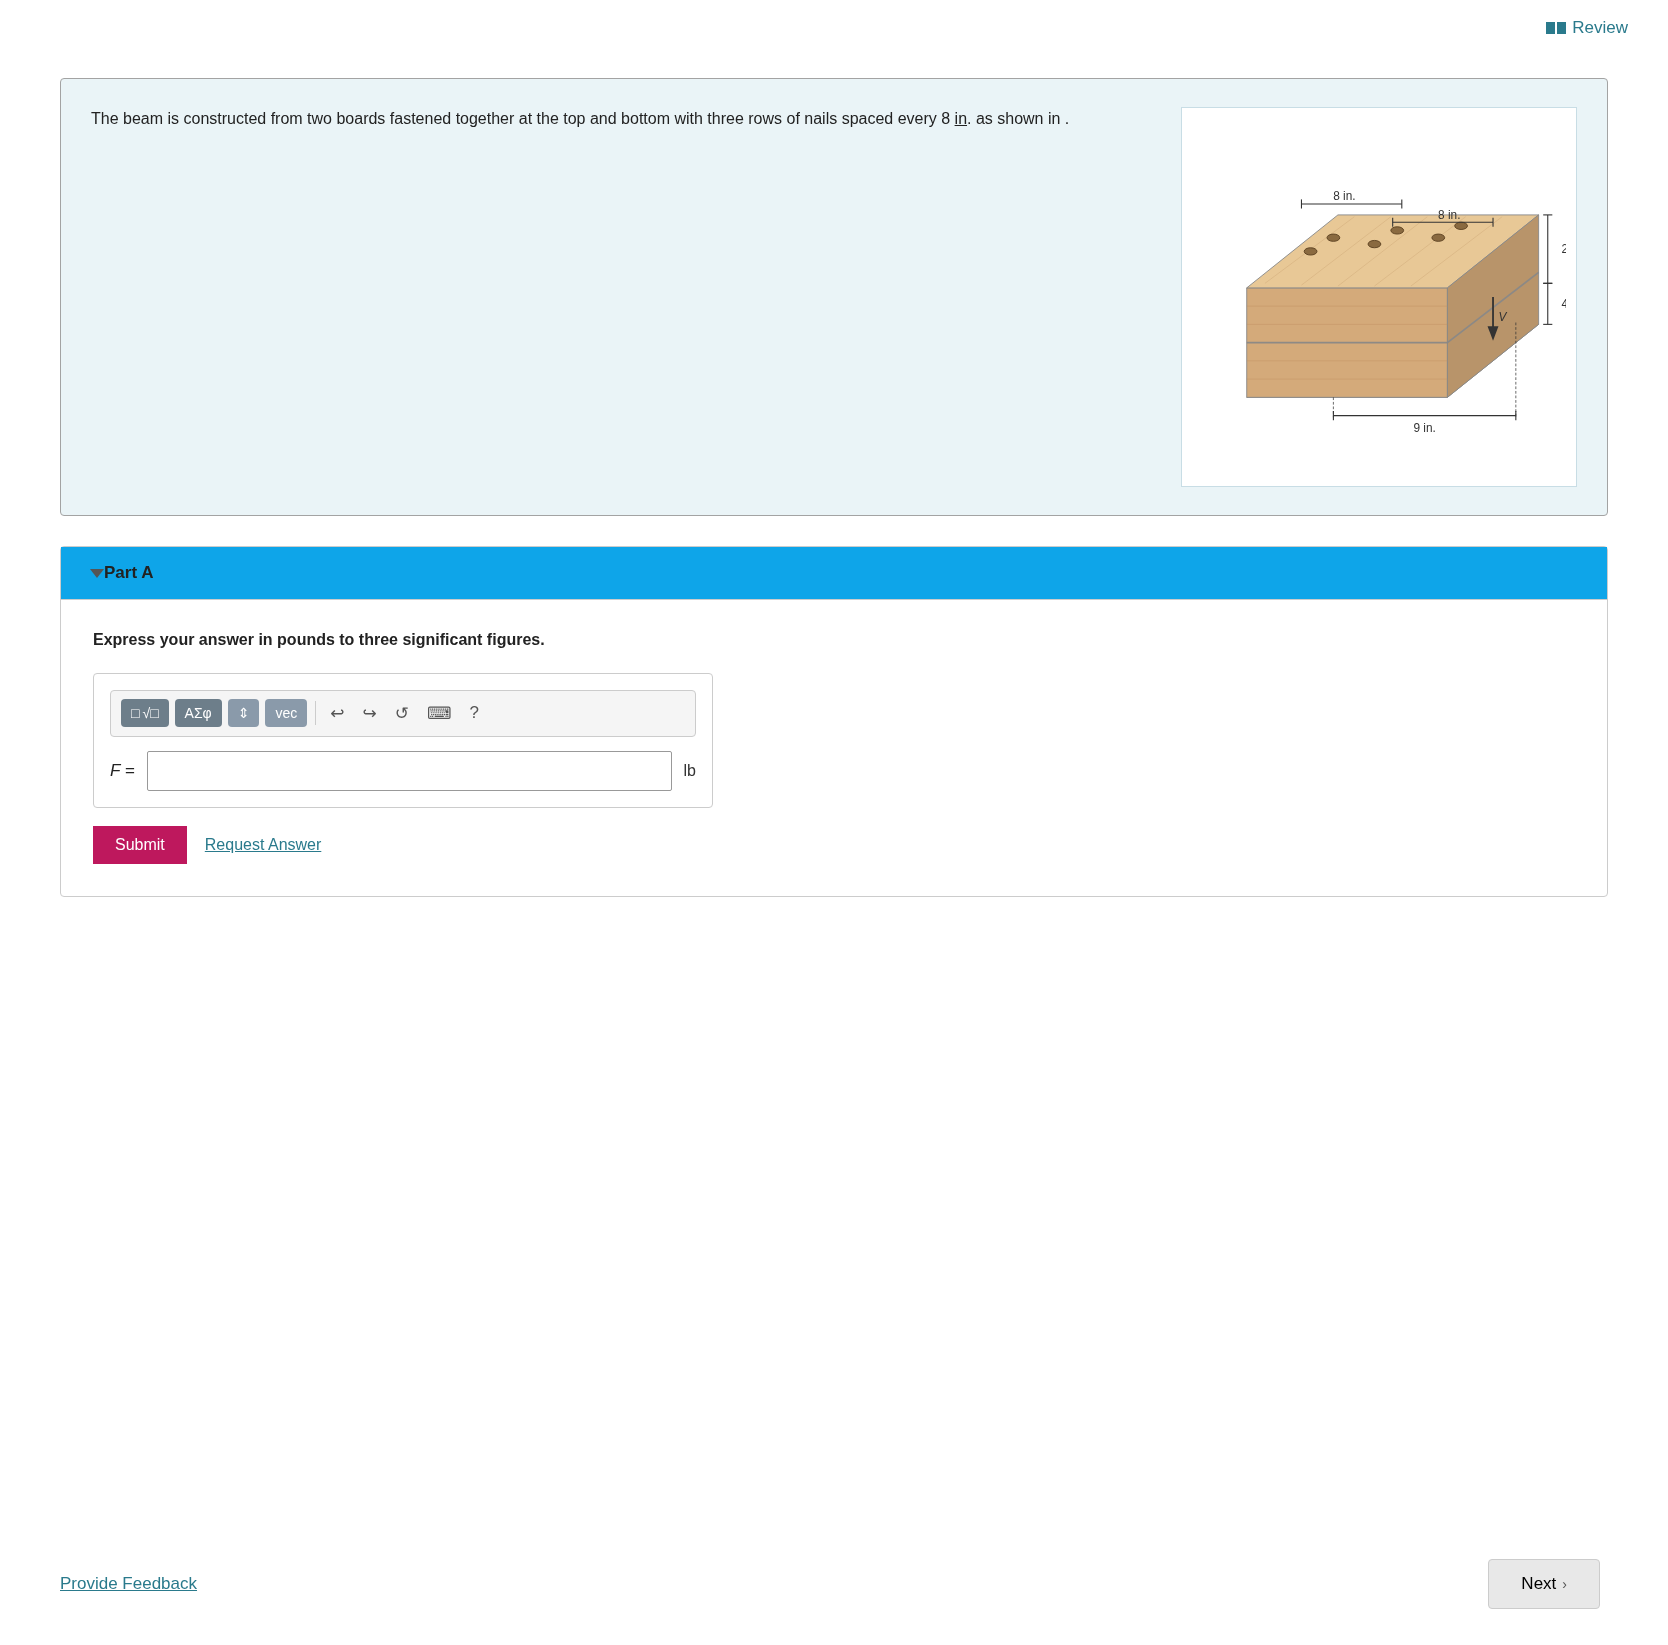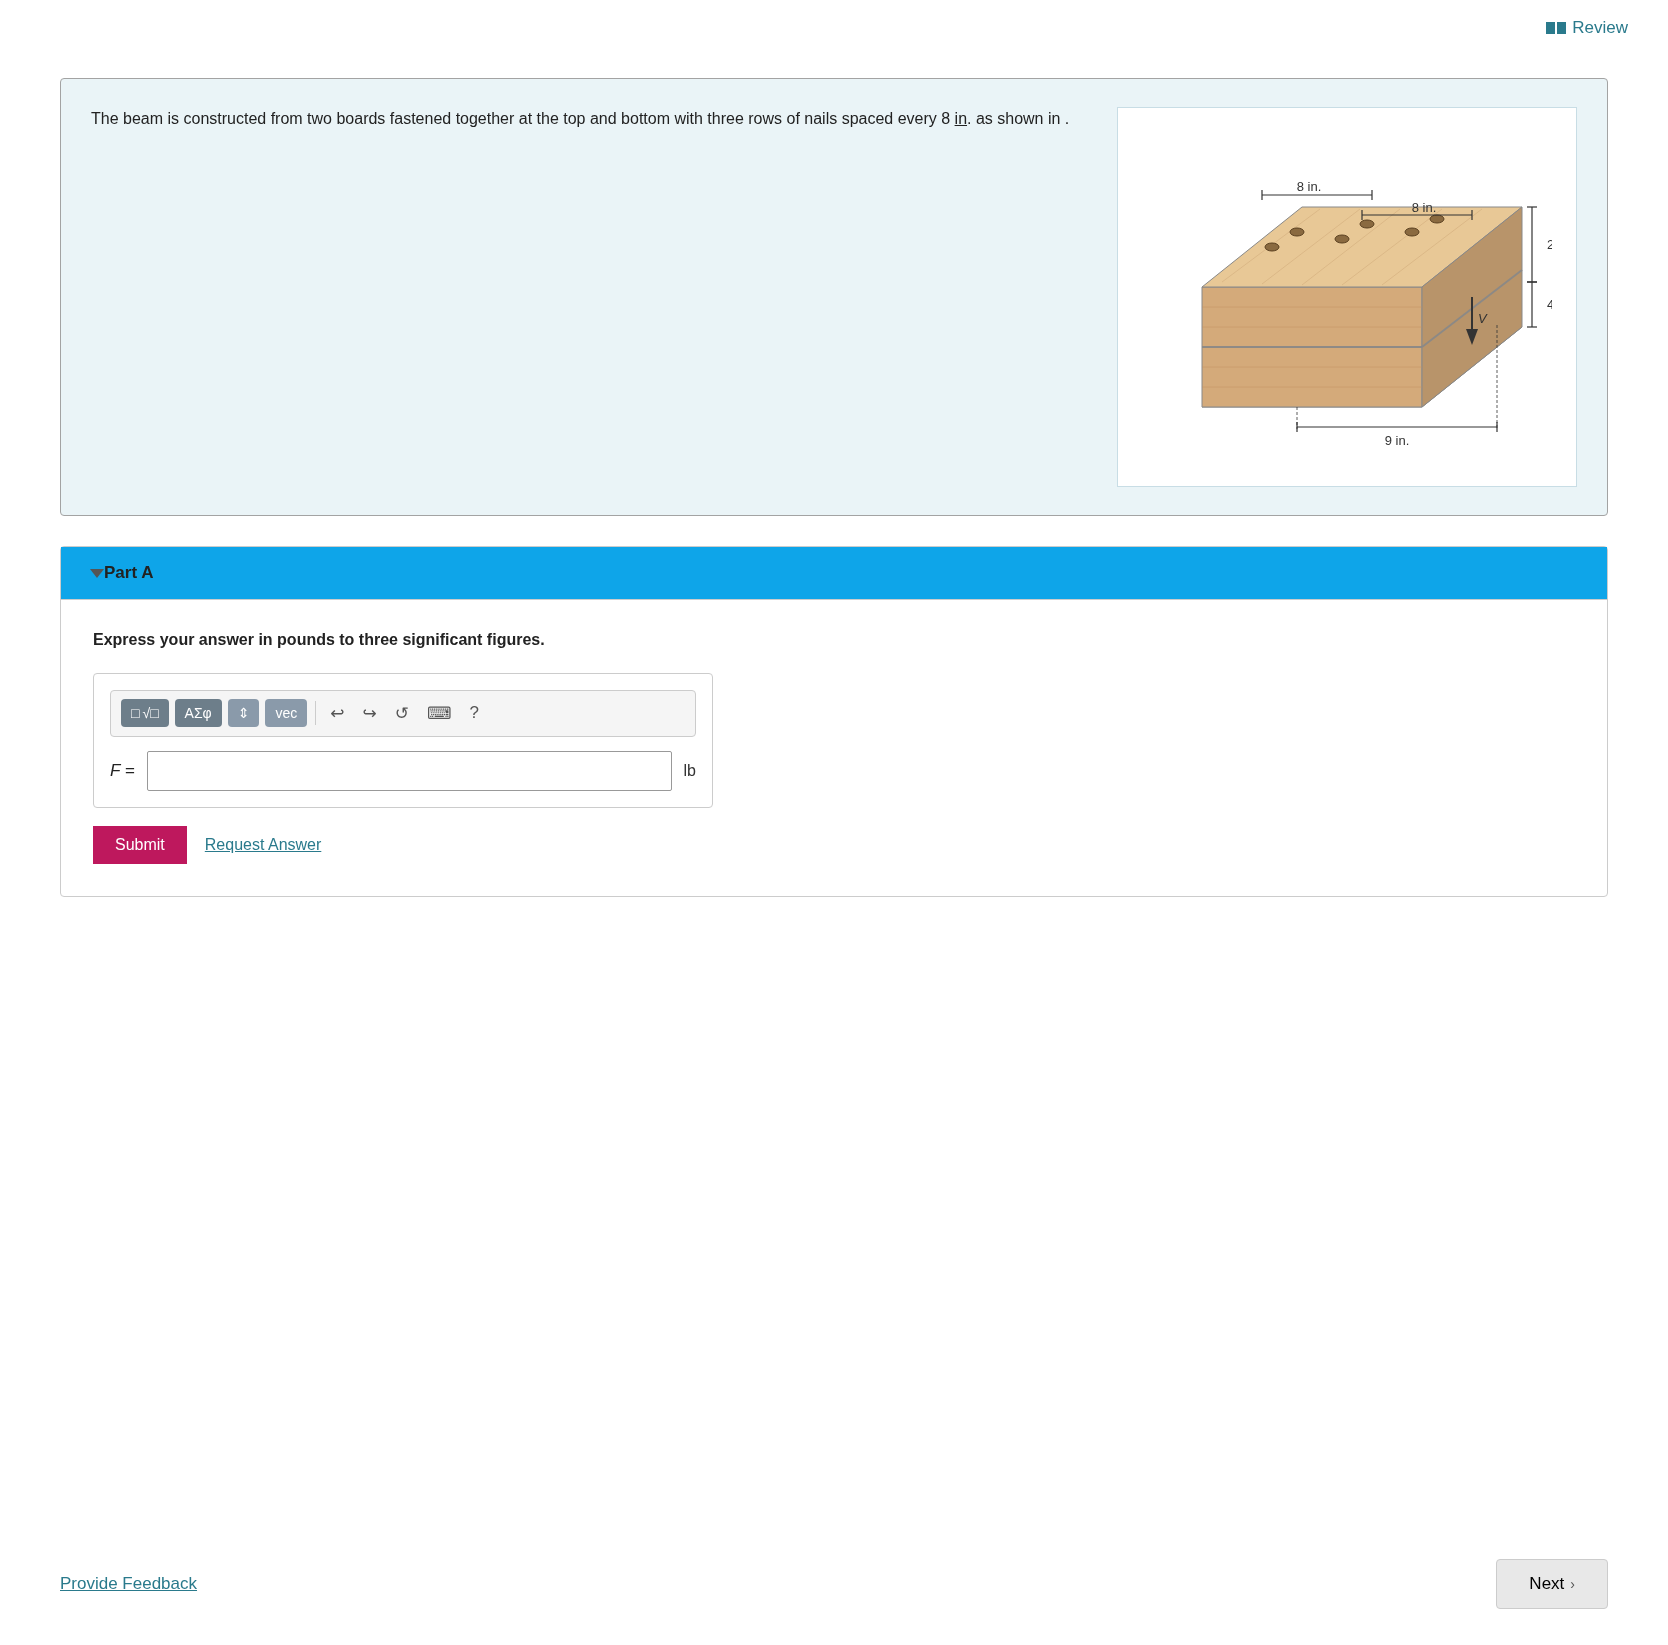--- a/index.html
+++ b/index.html
@@ -47,21 +47,21 @@
       gap: 20px;
       align-items: flex-start;
     }
     .problem-text {
       flex: 1;
       font-size: 16px;
       line-height: 1.55;
       color: #222;
     }
     .problem-image-box {
-      width: 460px;
+      width: 396px;
       min-height: 380px;
       border: 1px solid #c8dde5;
       background: #fff;
       display: flex;
       align-items: center;
       justify-content: center;
       flex-shrink: 0;
       padding: 10px;
     }
     
@@ -205,21 +205,21 @@
       font-size: 16px;
       cursor: pointer;
       background: none;
       border: none;
     }
     
     .bottom-bar {
       position: absolute;
       bottom: 0;
       left: 0;
-      right: 0;
+      right: 8px;
       padding: 28px 60px 36px;
       display: flex;
       justify-content: space-between;
       align-items: center;
     }
     .provide-feedback-link {
       color: #2a7a8c;
       text-decoration: underline;
       font-size: 17px;
       cursor: pointer;

